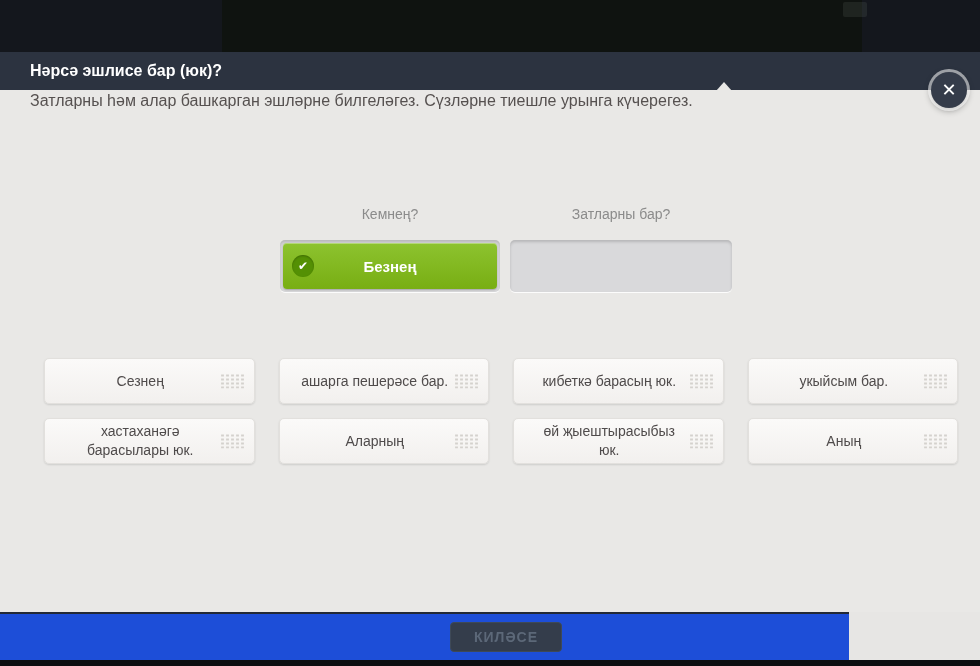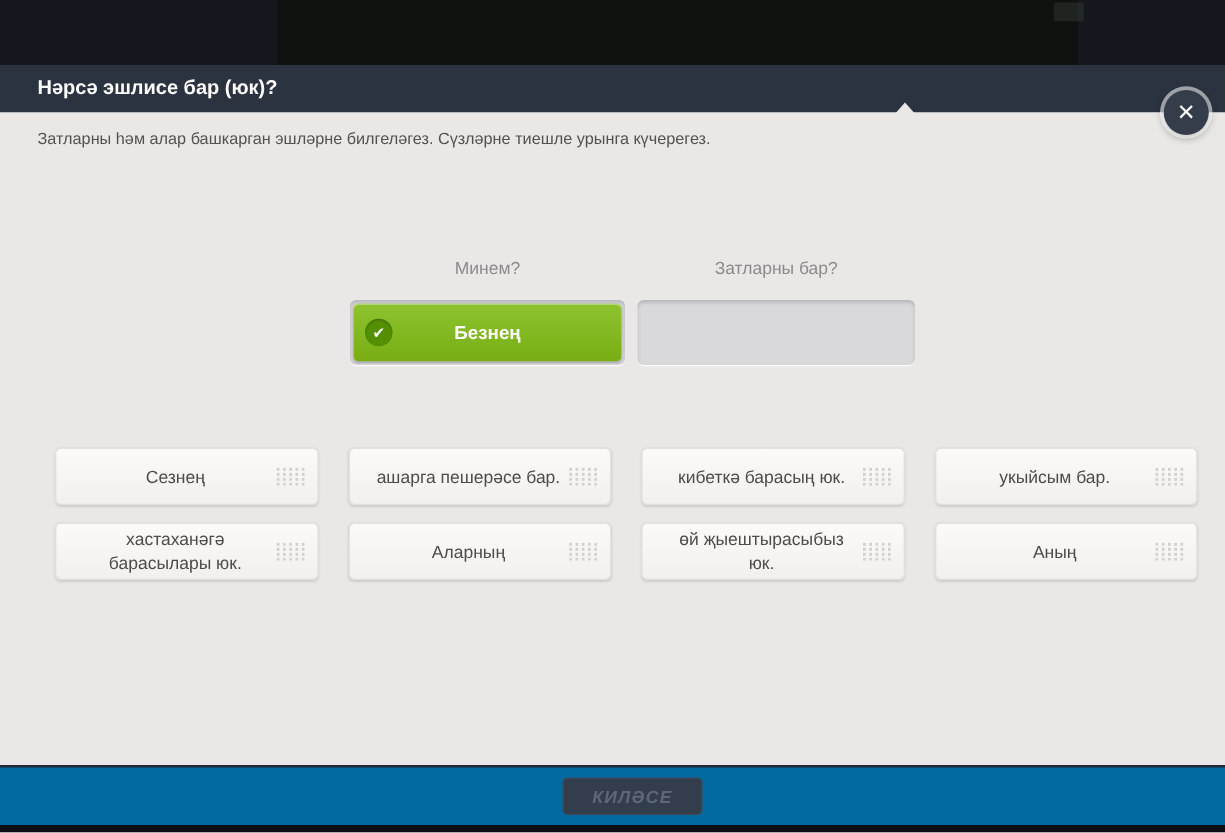--- a/index.html
+++ b/index.html
@@ -20,21 +20,21 @@
   .step .chk{color:#84c100;font-size:14px;font-weight:bold;line-height:1;}
   .step .target{width:10px;height:10px;border:2px solid #84c100;border-radius:50%;position:relative;}
   .step .target::after{content:"";position:absolute;left:3px;top:3px;width:4px;height:4px;border-radius:50%;background:#84c100;}
   .pointer{position:absolute;left:716px;top:82px;width:0;height:0;border-left:8px solid transparent;border-right:8px solid transparent;border-bottom:9px solid #e9e8e6;}
   .users-icon{position:absolute;left:843px;top:62px;width:24px;height:16px;}
   .close-btn{position:absolute;left:931px;top:72px;width:36px;height:36px;border-radius:50%;background:#353c4a;
     box-shadow:0 0 0 3px rgba(255,255,255,0.55),0 2px 7px rgba(0,0,0,0.45);
     display:flex;align-items:center;justify-content:center;color:#ffffff;font-size:18px;font-weight:bold;cursor:pointer;z-index:5;}
   
   .content{position:absolute;left:0;top:90px;width:980px;height:522px;background:#e9e8e6;}
-  .instruction{position:absolute;left:30px;top:13px;font-size:13px;color:#565150;}
+  .instruction{position:absolute;left:30px;top:2px;font-size:16px;color:#565150;}
   .col-label{position:absolute;top:116px;font-size:14px;color:#8b8b8b;text-align:center;}
   .col-label.c1{left:280px;width:220px;}
   .col-label.c2{left:510px;width:222px;}
   .dropzone{position:absolute;top:150px;height:52px;border-radius:5px;background:#d9d9db;
     box-shadow:inset 0 2px 3px rgba(0,0,0,0.16),0 1px 0 rgba(255,255,255,0.85);}
   .dropzone.z1{left:280px;width:220px;}
   .dropzone.z2{left:510px;width:222px;}
   .answer-card{position:absolute;left:3px;top:3px;right:3px;bottom:3px;border-radius:4px;
     background:linear-gradient(#8dc32f,#78ae13);
     box-shadow:inset 0 1px 0 rgba(255,255,255,0.35),0 1px 2px rgba(0,0,0,0.25);
@@ -46,21 +46,21 @@
   .word-bank{position:absolute;left:44px;top:268px;width:914px;display:grid;
     grid-template-columns:repeat(4,1fr);column-gap:24px;row-gap:14px;align-items:center;}
   .card{position:relative;min-height:38px;display:flex;align-items:center;justify-content:center;
     padding:3px 36px 3px 18px;border-radius:5px;border:1px solid #e2e0dd;
     background:linear-gradient(#fbfaf9,#f2f0ee);
     box-shadow:0 1px 2px rgba(0,0,0,0.12);
     color:#4f4b4b;font-size:14px;text-align:center;line-height:1.35;cursor:move;}
   .grip{position:absolute;right:9px;top:50%;transform:translateY(-50%);width:25px;height:15px;
     background-image:radial-gradient(circle,#d4d1cd 1.1px,transparent 1.3px);background-size:5px 4px;}
   
-  .footer{position:absolute;left:0;top:612px;width:980px;height:48px;background:#0369a1;border-top:2px solid #222936;box-sizing:border-box;font-style:italic;}
+  .footer{position:absolute;left:0;top:612px;width:849px;height:48px;background:#1d4ed8;border-top:2px solid #222936;box-sizing:border-box;}
   .next-btn{position:absolute;left:450px;top:8px;width:112px;height:30px;border-radius:4px;
     background:#343d4b;border:1px solid #3e4957;box-sizing:border-box;
     display:flex;align-items:center;justify-content:center;
     color:#5c6878;font-size:14px;font-weight:bold;letter-spacing:1px;cursor:pointer;}
   .bottom-strip{position:absolute;left:0;top:660px;width:980px;height:6px;background:#0c0e11;}
 </style>
 </head>
 <body>
 
 <div class="top-strip">
@@ -104,21 +104,21 @@
     <circle cx="12" cy="4" r="2.7" fill="#ee7fc0"></circle>
     <path d="M7.8 13.5 q4.2 -6.5 8.4 0 z" fill="#ee7fc0"></path>
   </svg>
 </div>
 <div class="pointer"></div>
 <div class="close-btn">✕</div>
 
 <div class="content">
   <div class="instruction">Затларны һәм алар башкарган эшләрне билгеләгез. Сүзләрне тиешле урынга күчерегез.</div>
 
-  <div class="col-label c1">Минем?</div>
+  <div class="col-label c1">Кемнең?</div>
   <div class="col-label c2">Затларны бар?</div>
 
   <div class="dropzone z1">
     <div class="answer-card">
       <span class="answer-check">✔</span>
       <span>Безнең</span>
     </div>
   </div>
   <div class="dropzone z2"></div>
 

